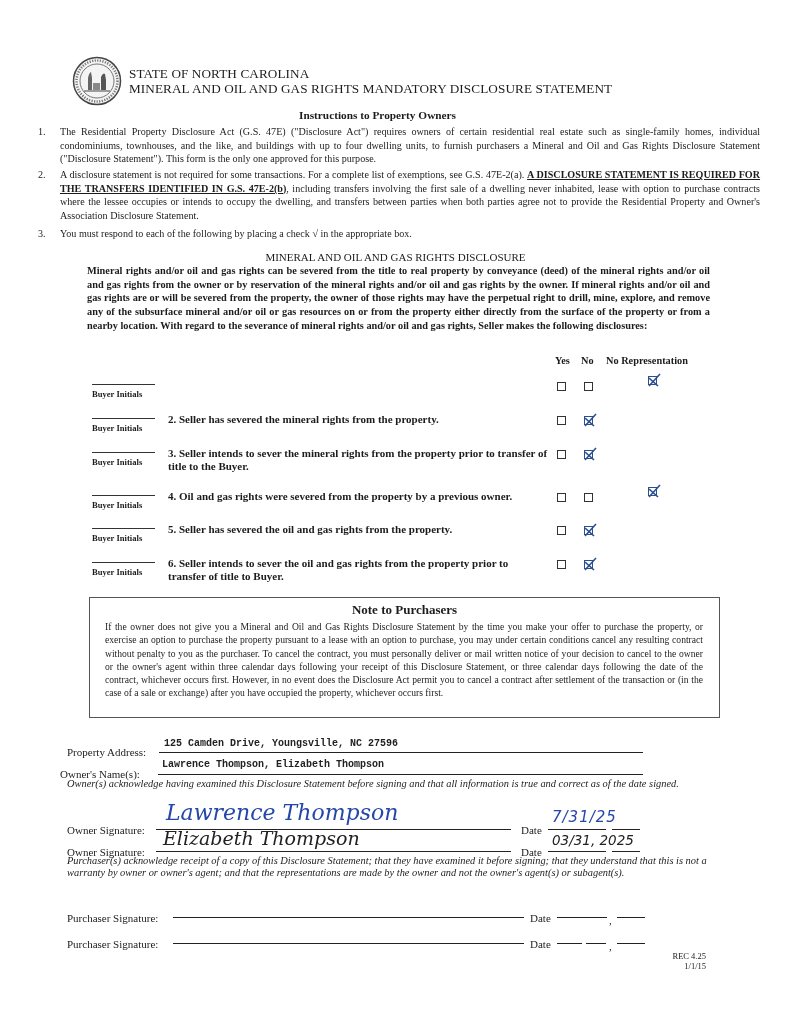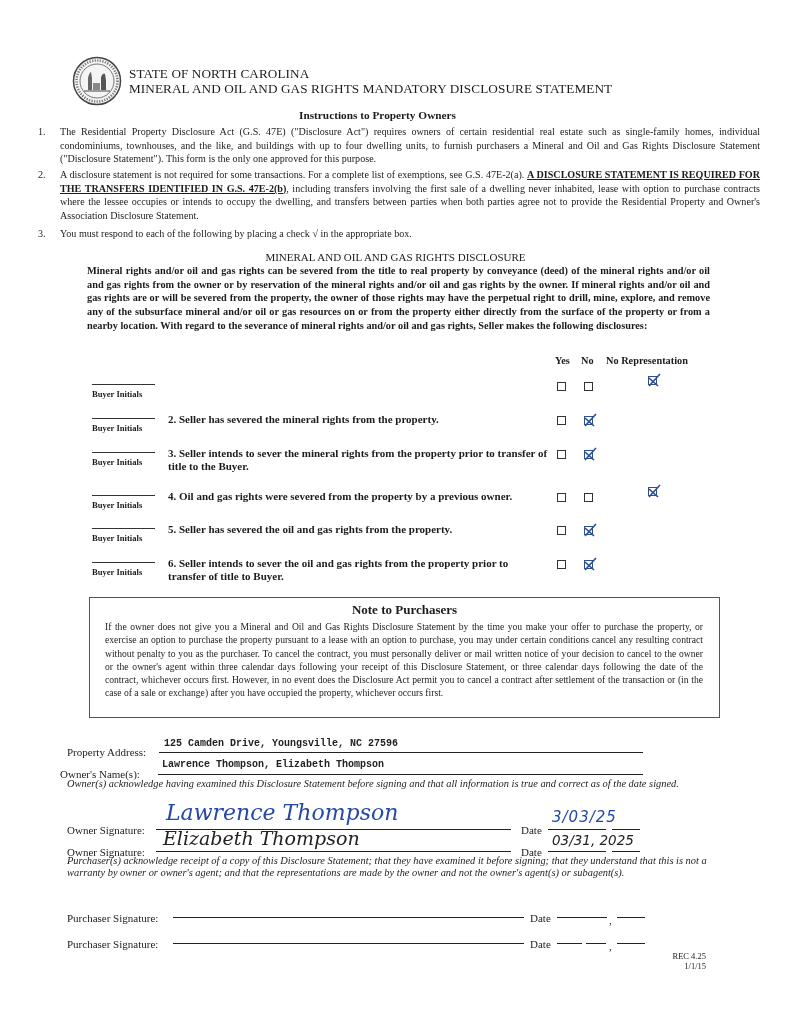--- a/index.html
+++ b/index.html
@@ -205,21 +205,21 @@
 <div class="abs typed" style="left:162px; top:759px;">Lawrence Thompson, Elizabeth Thompson</div>
 
 <div class="abs ital" style="left:67px; top:778px; width:663px;">Owner(s) acknowledge having examined this Disclosure Statement before signing and that all information is true and correct as of the date signed.</div>
 
 <div class="abs field-label" style="left:67px; top:816px;">Owner Signature:</div>
 <div class="abs uline" style="left:156px; top:829px; width:355px;"></div>
 <div class="abs sig sig-blue" style="left:166px; top:800px; font-size:22px;">Lawrence Thompson</div>
 <div class="abs field-label" style="left:521px; top:816px;">Date</div>
 <div class="abs uline" style="left:548px; top:829px; width:58px;"></div>
 <div class="abs uline" style="left:612px; top:829px; width:28px;"></div>
-<div class="abs date-hw sig-blue" style="left:552px; top:808px; font-size:15px; letter-spacing:1px;">3/03/25</div>
+<div class="abs date-hw sig-blue" style="left:552px; top:808px; font-size:15px; letter-spacing:1px;">7/31/25</div>
 
 <div class="abs field-label" style="left:67px; top:838px;">Owner Signature:</div>
 <div class="abs uline" style="left:156px; top:851px; width:355px;"></div>
 <div class="abs sig sig-black" style="left:163px; top:827px; font-size:19px;">Elizabeth Thompson</div>
 <div class="abs field-label" style="left:521px; top:838px;">Date</div>
 <div class="abs uline" style="left:548px; top:851px; width:58px;"></div>
 <div class="abs uline" style="left:612px; top:851px; width:28px;"></div>
 <div class="abs date-hw sig-black" style="left:552px; top:832px; font-size:13.5px;text-align:center;">03/31, 2025</div>
 
 <div class="abs ital" style="left:67px; top:855px; width:670px;">Purchaser(s) acknowledge receipt of a copy of this Disclosure Statement; that they have examined it before signing; that they understand that this is not a warranty by owner or owner's agent; and that the representations are made by the owner and not the owner's agent(s) or subagent(s).</div>

